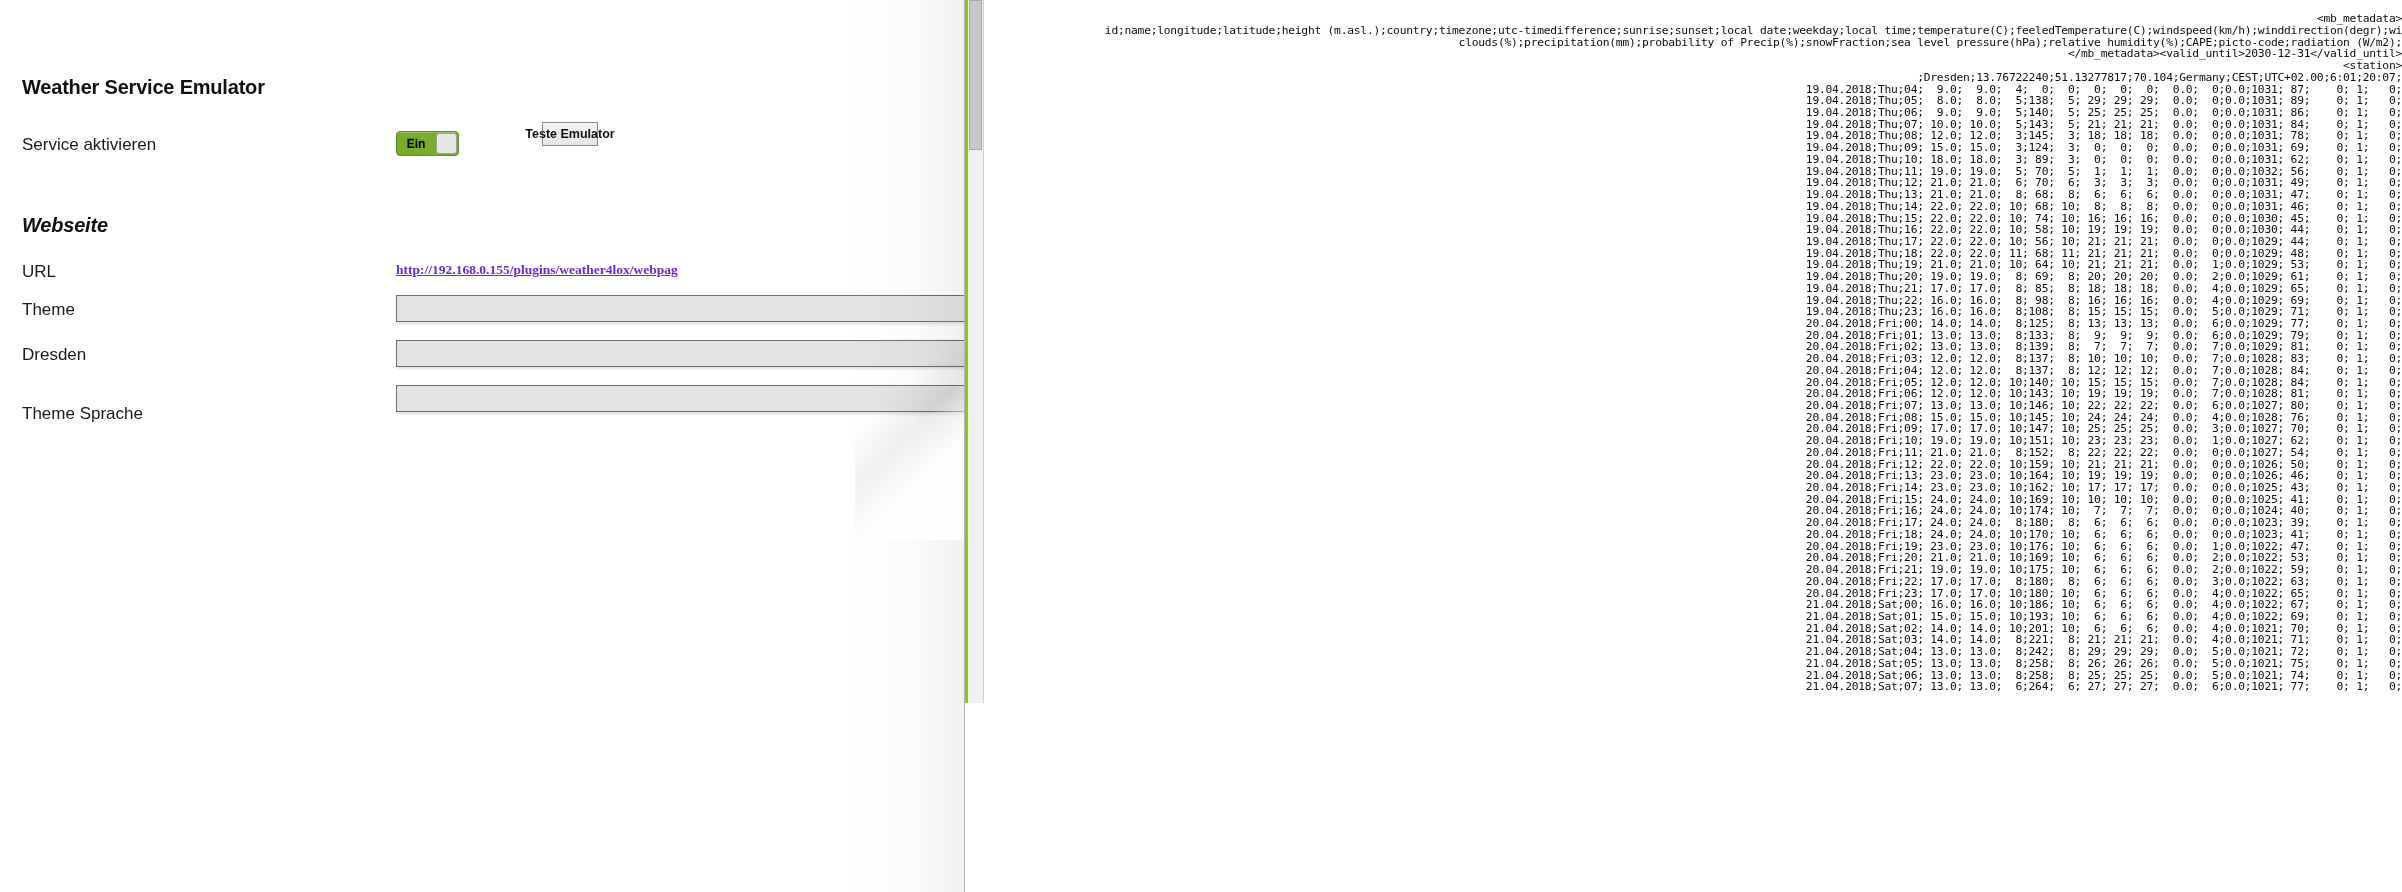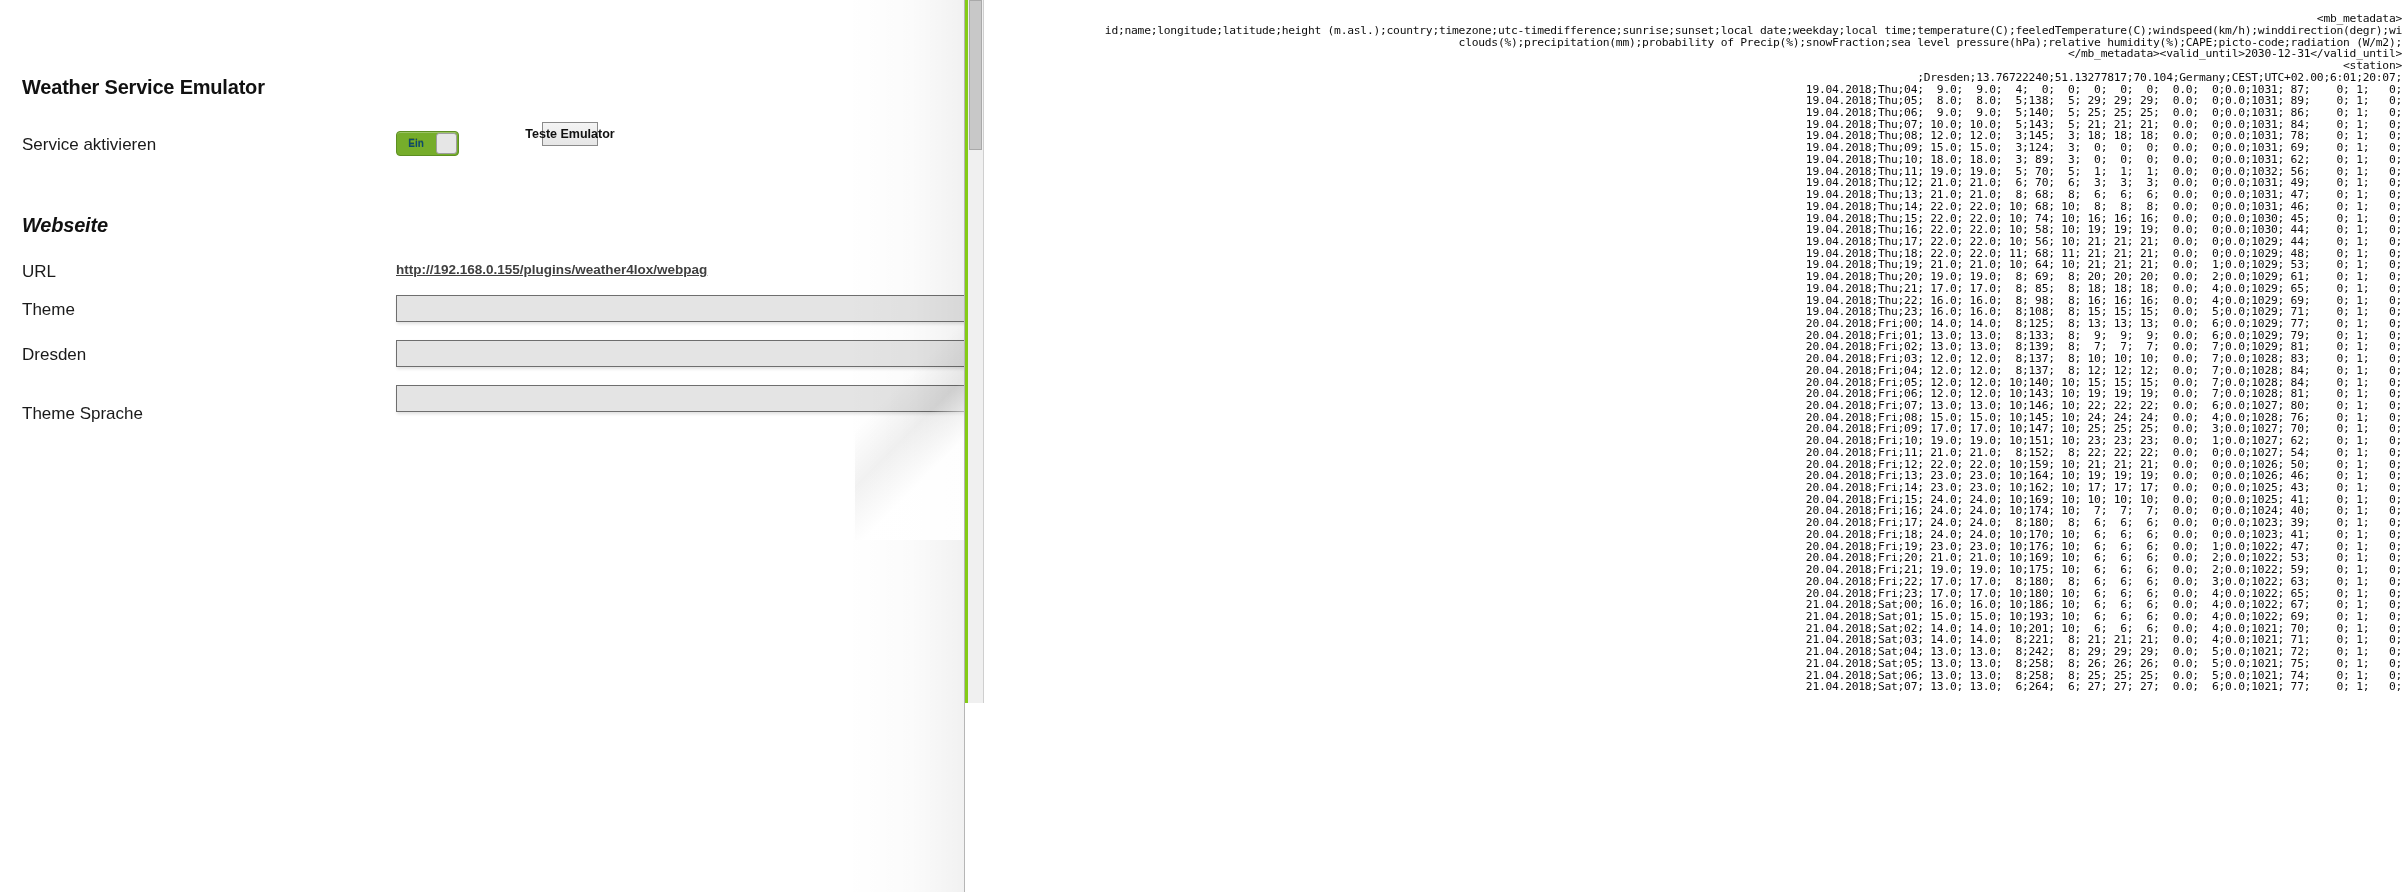--- a/index.html
+++ b/index.html
@@ -84,22 +84,22 @@
     align-items: stretch;
     box-shadow: inset 0 1px 0 rgba(255,255,255,0.28);
     overflow: hidden;
     cursor: pointer;
   }
   .toggle-label {
     flex: 1 1 auto;
     display: flex;
     align-items: center;
     justify-content: center;
-    color: #0c4a6e;
-    font-size: 10px;
+    color: #000000;
+    font-size: 12px;
     font-weight: bold;
     text-shadow: 0 -1px 0 rgba(0,0,0,0.25);
   }
   .toggle-knob {
     flex: 0 0 21px;
     background: #e6e6e6;
     border: 1px solid #9d9d9d;
     border-radius: 3px;
     margin: 1px;
   }
@@ -125,26 +125,27 @@
     white-space: nowrap;
   }
 
   
   .url-link {
     position: absolute;
     left: 396px;
     top: 262px;
     font-size: 13.5px;
     font-weight: bold;
-    color: #404040;
+    color: #6d28d9;
     text-decoration: underline;
     white-space: nowrap;
     overflow: hidden;
     width: 560px;
     cursor: pointer;
+    font-family: Liberation Serif, serif;
   }
 
   
   .select-field {
     position: absolute;
     left: 396px;
     width: 610px;
     height: 27px;
     background: #e4e4e4;
     border: 1px solid #6e6e6e;

